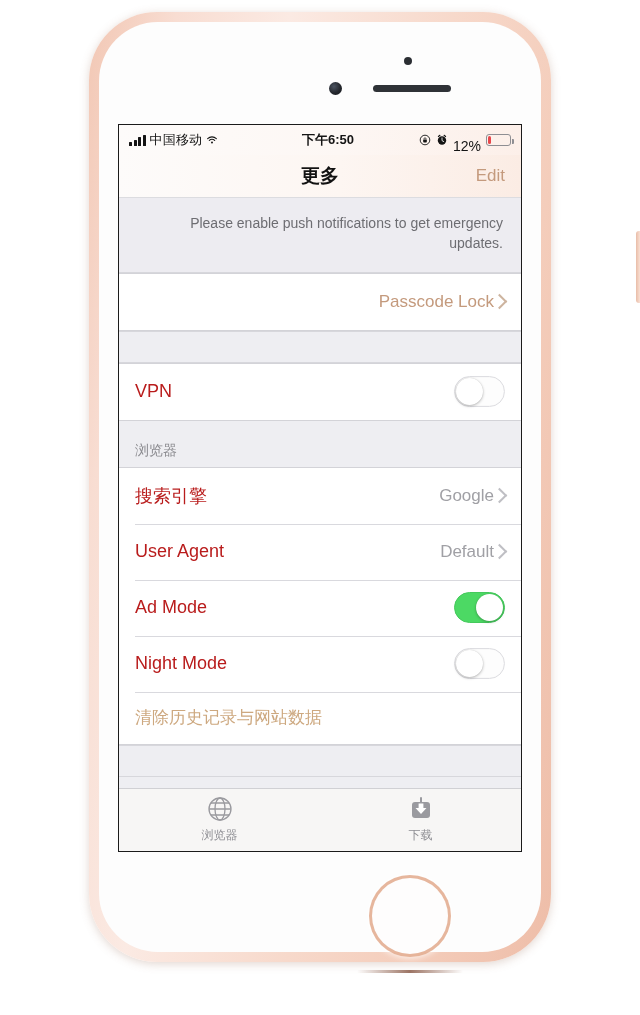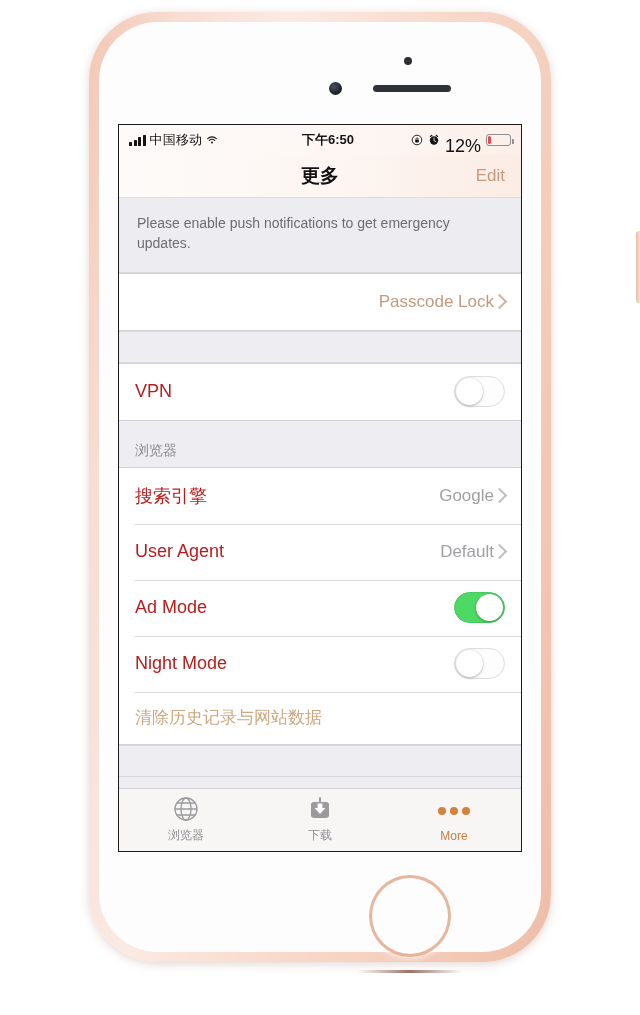--- a/index.html
+++ b/index.html
@@ -65,40 +65,40 @@
   .sig-bars{display:flex;align-items:flex-end;gap:1.5px;height:11px;}
   .sig-bars i{width:3px;background:#141414;border-radius:.5px;display:block;}
   .sig-bars i:nth-child(1){height:4px;}
   .sig-bars i:nth-child(2){height:6px;}
   .sig-bars i:nth-child(3){height:8.5px;}
   .sig-bars i:nth-child(4){height:11px;}
   #carrier-name{font-size:13px;letter-spacing:.2px;}
   #status-center{position:absolute;left:16px;right:0;text-align:center;font-size:13px;font-weight:600;pointer-events:none;}
   #status-right{margin-left:auto;display:flex;align-items:center;gap:5px;z-index:2;}
   .mini-ico{width:12px;height:12px;display:block;}
-  #battery-percent{font-size:18px;margin-top:12px;}
+  #battery-percent{font-size:14px;margin-top:12px;}
   #battery-icon{position:relative;width:25px;height:12px;border:1px solid #8e8e93;border-radius:3px;box-sizing:border-box;}
   #battery-icon::after{content:"";position:absolute;right:-3.5px;top:3.5px;width:2px;height:5px;background:#8e8e93;border-radius:0 1px 1px 0;}
   #battery-fill{position:absolute;left:1px;top:1px;bottom:1px;width:12%;background:#e8464a;border-radius:1.5px;}
 
   
   #nav-bar{
     flex:0 0 42px;display:flex;align-items:center;justify-content:center;position:relative;
     background:linear-gradient(90deg,#fdfbfa 0%,#fdf6f2 55%,#fbece4 100%);
     border-bottom:1px solid #dcdce0;
   }
   #page-title{font-size:19px;font-weight:700;color:#121212;}
   #edit-button{position:absolute;right:16px;font-size:17px;color:#c49a7d;}
 
   
   #list-body{flex:1 1 auto;background:#eeeef2;overflow:hidden;}
   .gap{height:32px;background:#eeeef2;border-top:1px solid #d7d7dc;border-bottom:1px solid #d7d7dc;box-sizing:border-box;}
   .banner{
     background:#edecf1;border-bottom:1px solid #d7d7dc;
-    padding:16px 18px 18px;font-size:14px;line-height:1.42;color:#6d6d72;
+    padding:16px 18px 18px;font-size:14px;line-height:1.42;color:#6d6d72;text-align:right;
   }
   .group{background:#ffffff;border-top:1px solid #d3d3d8;border-bottom:1px solid #d3d3d8;}
   .row{
     height:56px;display:flex;align-items:center;padding:0 16px;
     position:relative;background:#ffffff;box-sizing:border-box;
   }
   .row + .row::before{
     content:"";position:absolute;left:16px;right:0;top:0;height:1px;background:#d9d9de;
   }
   .row-label{font-size:18px;color:#b91c1c;}
@@ -281,25 +281,15 @@
       <span class="tab-ico">
         <svg width="26" height="26" viewBox="0 0 26 26">
           <rect x="4" y="6" width="18" height="16" rx="3" fill="#9a9a9f"></rect>
           <path d="M13 2v12" stroke="#9a9a9f" stroke-width="2" stroke-linecap="round"></path>
           <path d="M13 18l-5.5-6h11z" fill="#ffffff"></path>
           <rect x="10.6" y="7.5" width="4.8" height="5" fill="#ffffff"></rect>
         </svg>
       </span>
       <span class="tab-label">下载</span>
     </div>
-    <div class="tab active">
-      <span class="tab-ico">
-        <span class="dots">
-            <i></i>
-            <i></i>
-            <i></i>
-          </span>
-      </span>
-      <span class="tab-label">More</span>
-    </div>
   </div>
 
 </div>
 
 </body></html>

